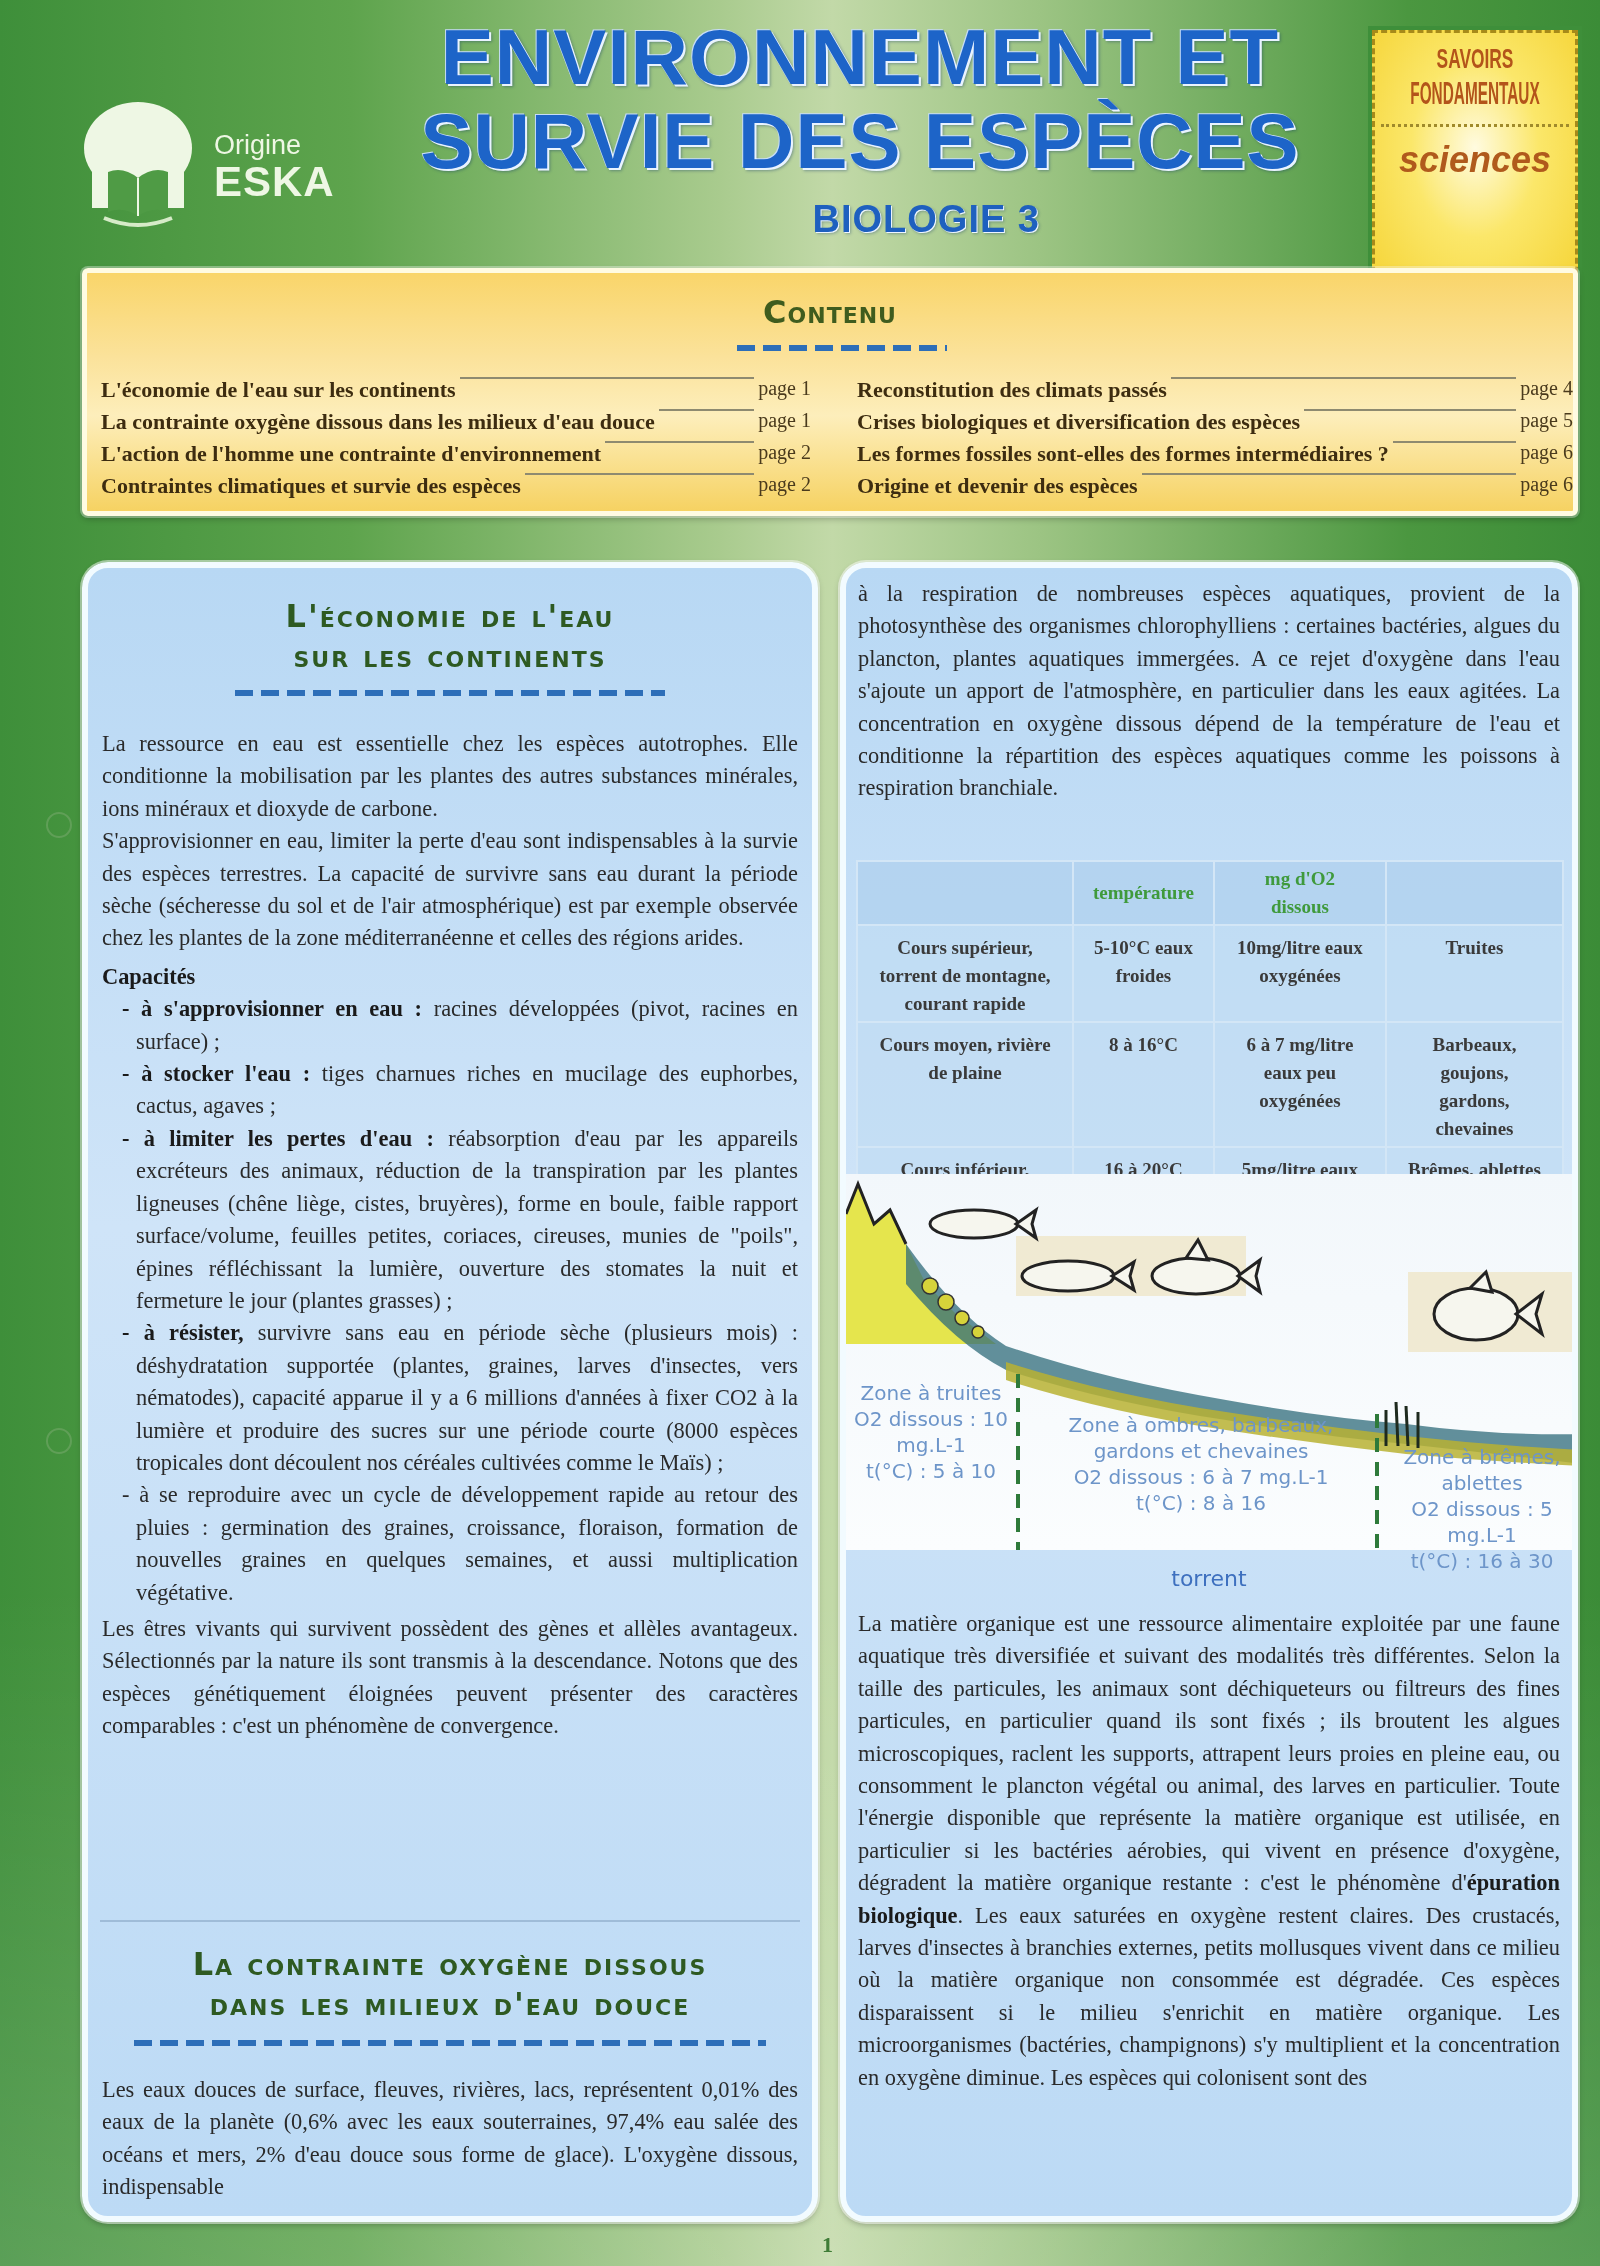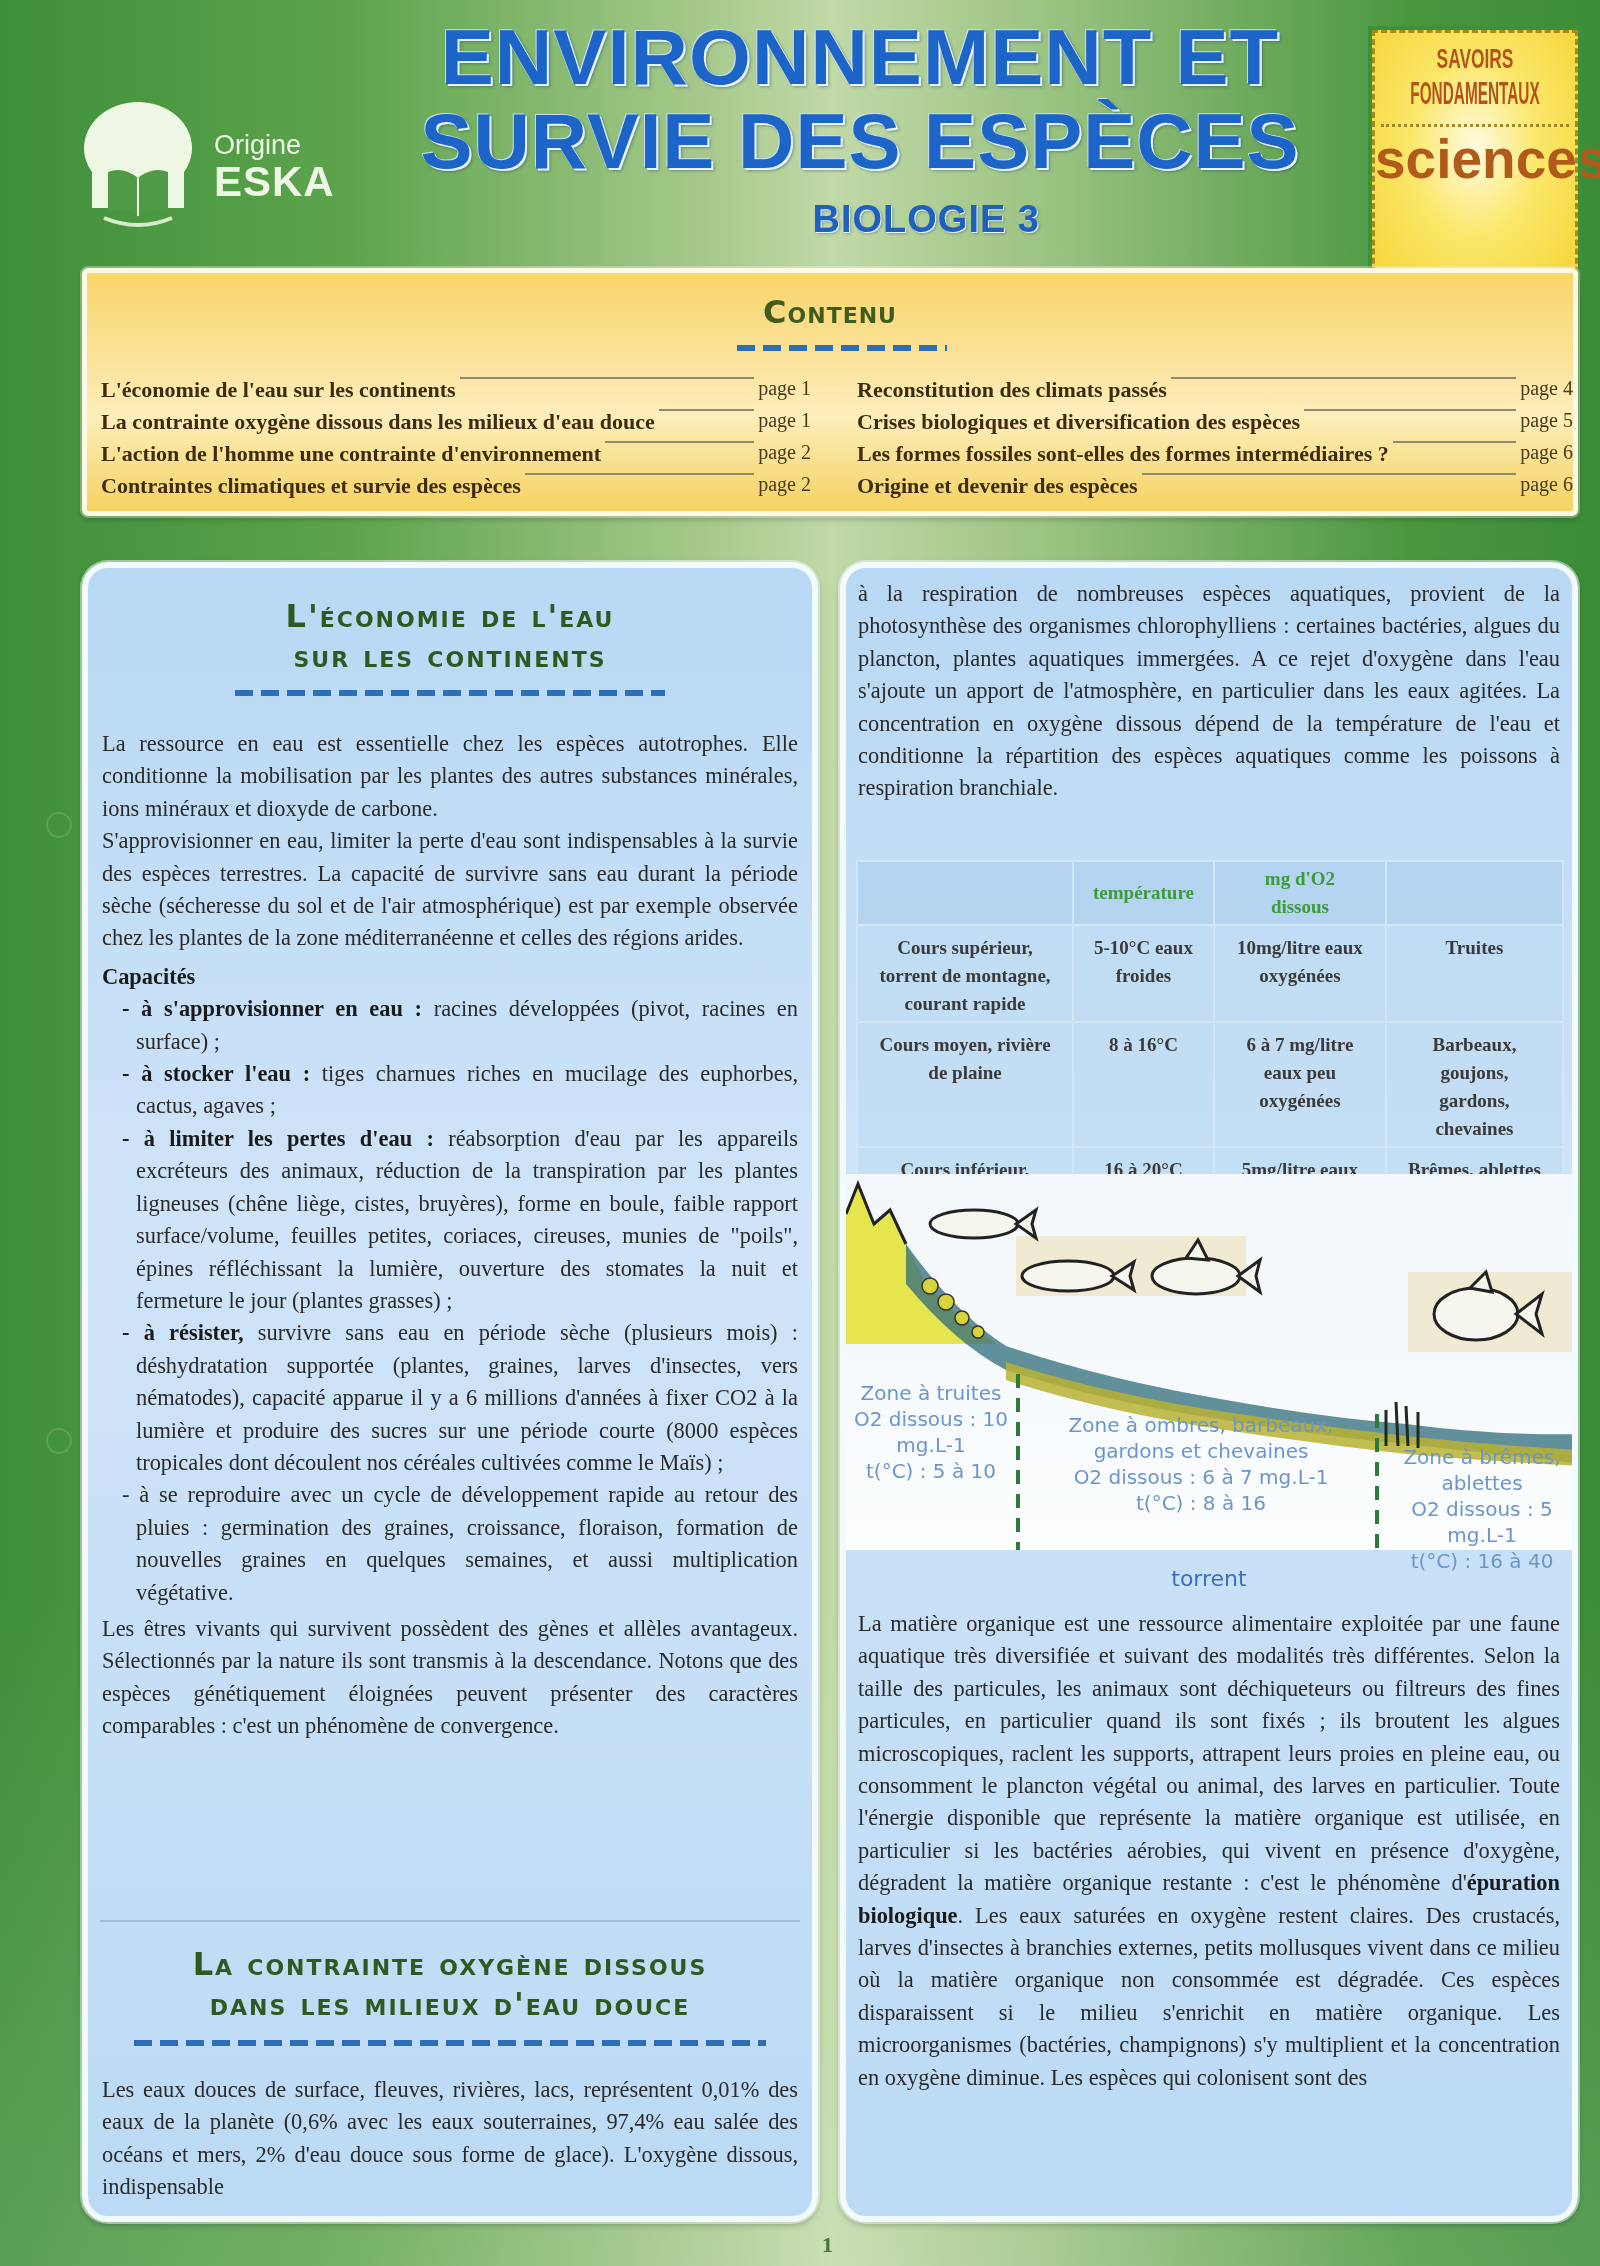--- a/index.html
+++ b/index.html
@@ -49,21 +49,21 @@
     position: absolute; left: 1372px; top: 30px; width: 206px; height: 261px;
     background: radial-gradient(ellipse at 50% 45%, #fffbe0 0%, #fbe76a 45%, #f5d436 100%);
     border: 3px dashed #a68a1a;
     outline: 4px solid #3e8f3a;
     text-align: center;
     font-family: "Liberation Sans", "DejaVu Sans", sans-serif;
   }
   .badge .b1 { display: block; margin-top: 10px; font-size: 28px; font-weight: bold; color: #b3541a; transform: scaleX(0.62); letter-spacing: 0px; }
   .badge .b2 { display: block; font-size: 32px; font-weight: bold; color: #b3541a; transform: scaleX(0.48); white-space: nowrap; margin-left: -60px; margin-right: -60px; }
   .badge .sep { display: block; margin: 12px 6px 0 6px; border-top: 3px dotted #a08a2b; }
-  .badge .b3 { display: block; margin-top: 0; font-size: 55px; font-weight: bold; color: #b05a1c; }
+  .badge .b3 { display: block; margin-top: 12px; font-size: 36px; font-weight: bold; font-style: italic; color: #b05a1c; }
 
   
   .contents {
     position: absolute; left: 82px; top: 268px; width: 1496px; height: 248px;
     border-radius: 6px;
     border: 5px solid #fffbe2;
     background: linear-gradient(180deg, #f9d56a 0%, #fbe29a 35%, #fdeebb 60%, #f6d262 100%);
     box-shadow: 0 0 0 2px rgba(255,255,255,0.35), 0 3px 6px rgba(0,0,0,0.25);
   }
   .contents-title {
@@ -357,21 +357,21 @@
       <div>t(°C) : 5 à 10</div>
     </div>
     <div class="zone-label" style="left:180px;width:350px;top:238px">
       <div>Zone à ombres, barbeaux, gardons et chevaines</div>
       <div>O2 dissous : 6 à 7 mg.L-1</div>
       <div>t(°C) : 8 à 16</div>
     </div>
     <div class="zone-label" style="left:536px;width:200px;top:270px">
       <div>Zone à brêmes, ablettes</div>
       <div>O2 dissous : 5 mg.L-1</div>
-      <div>t(°C) : 16 à 40</div>
+      <div>t(°C) : 16 à 30</div>
     </div>
   </div>
 
   <div class="torrent">torrent</div>
 
   <div class="text-bottom body-text">
     <p><span>La matière organique est une ressource alimentaire exploitée par une faune aquatique très diversifiée et suivant des modalités très différentes. Selon la taille des particules, les animaux sont déchiqueteurs ou filtreurs des fines particules, en particulier quand ils sont fixés ; ils broutent les algues microscopiques, raclent les supports, attrapent leurs proies en pleine eau, ou consomment le plancton végétal ou animal, des larves en particulier. Toute l'énergie disponible que représente la matière organique est utilisée, en particulier si les bactéries aérobies, qui vivent en présence d'oxygène, dégradent la matière organique restante : c'est le phénomène d'</span><b>épuration biologique</b><span>. Les eaux saturées en oxygène restent claires. Des crustacés, larves d'insectes à branchies externes, petits mollusques vivent dans ce milieu où la matière organique non consommée est dégradée. Ces espèces disparaissent si le milieu s'enrichit en matière organique. Les microorganismes (bactéries, champignons) s'y multiplient et la concentration en oxygène diminue. Les espèces qui colonisent sont des</span></p>
   </div>
 </div>
 

